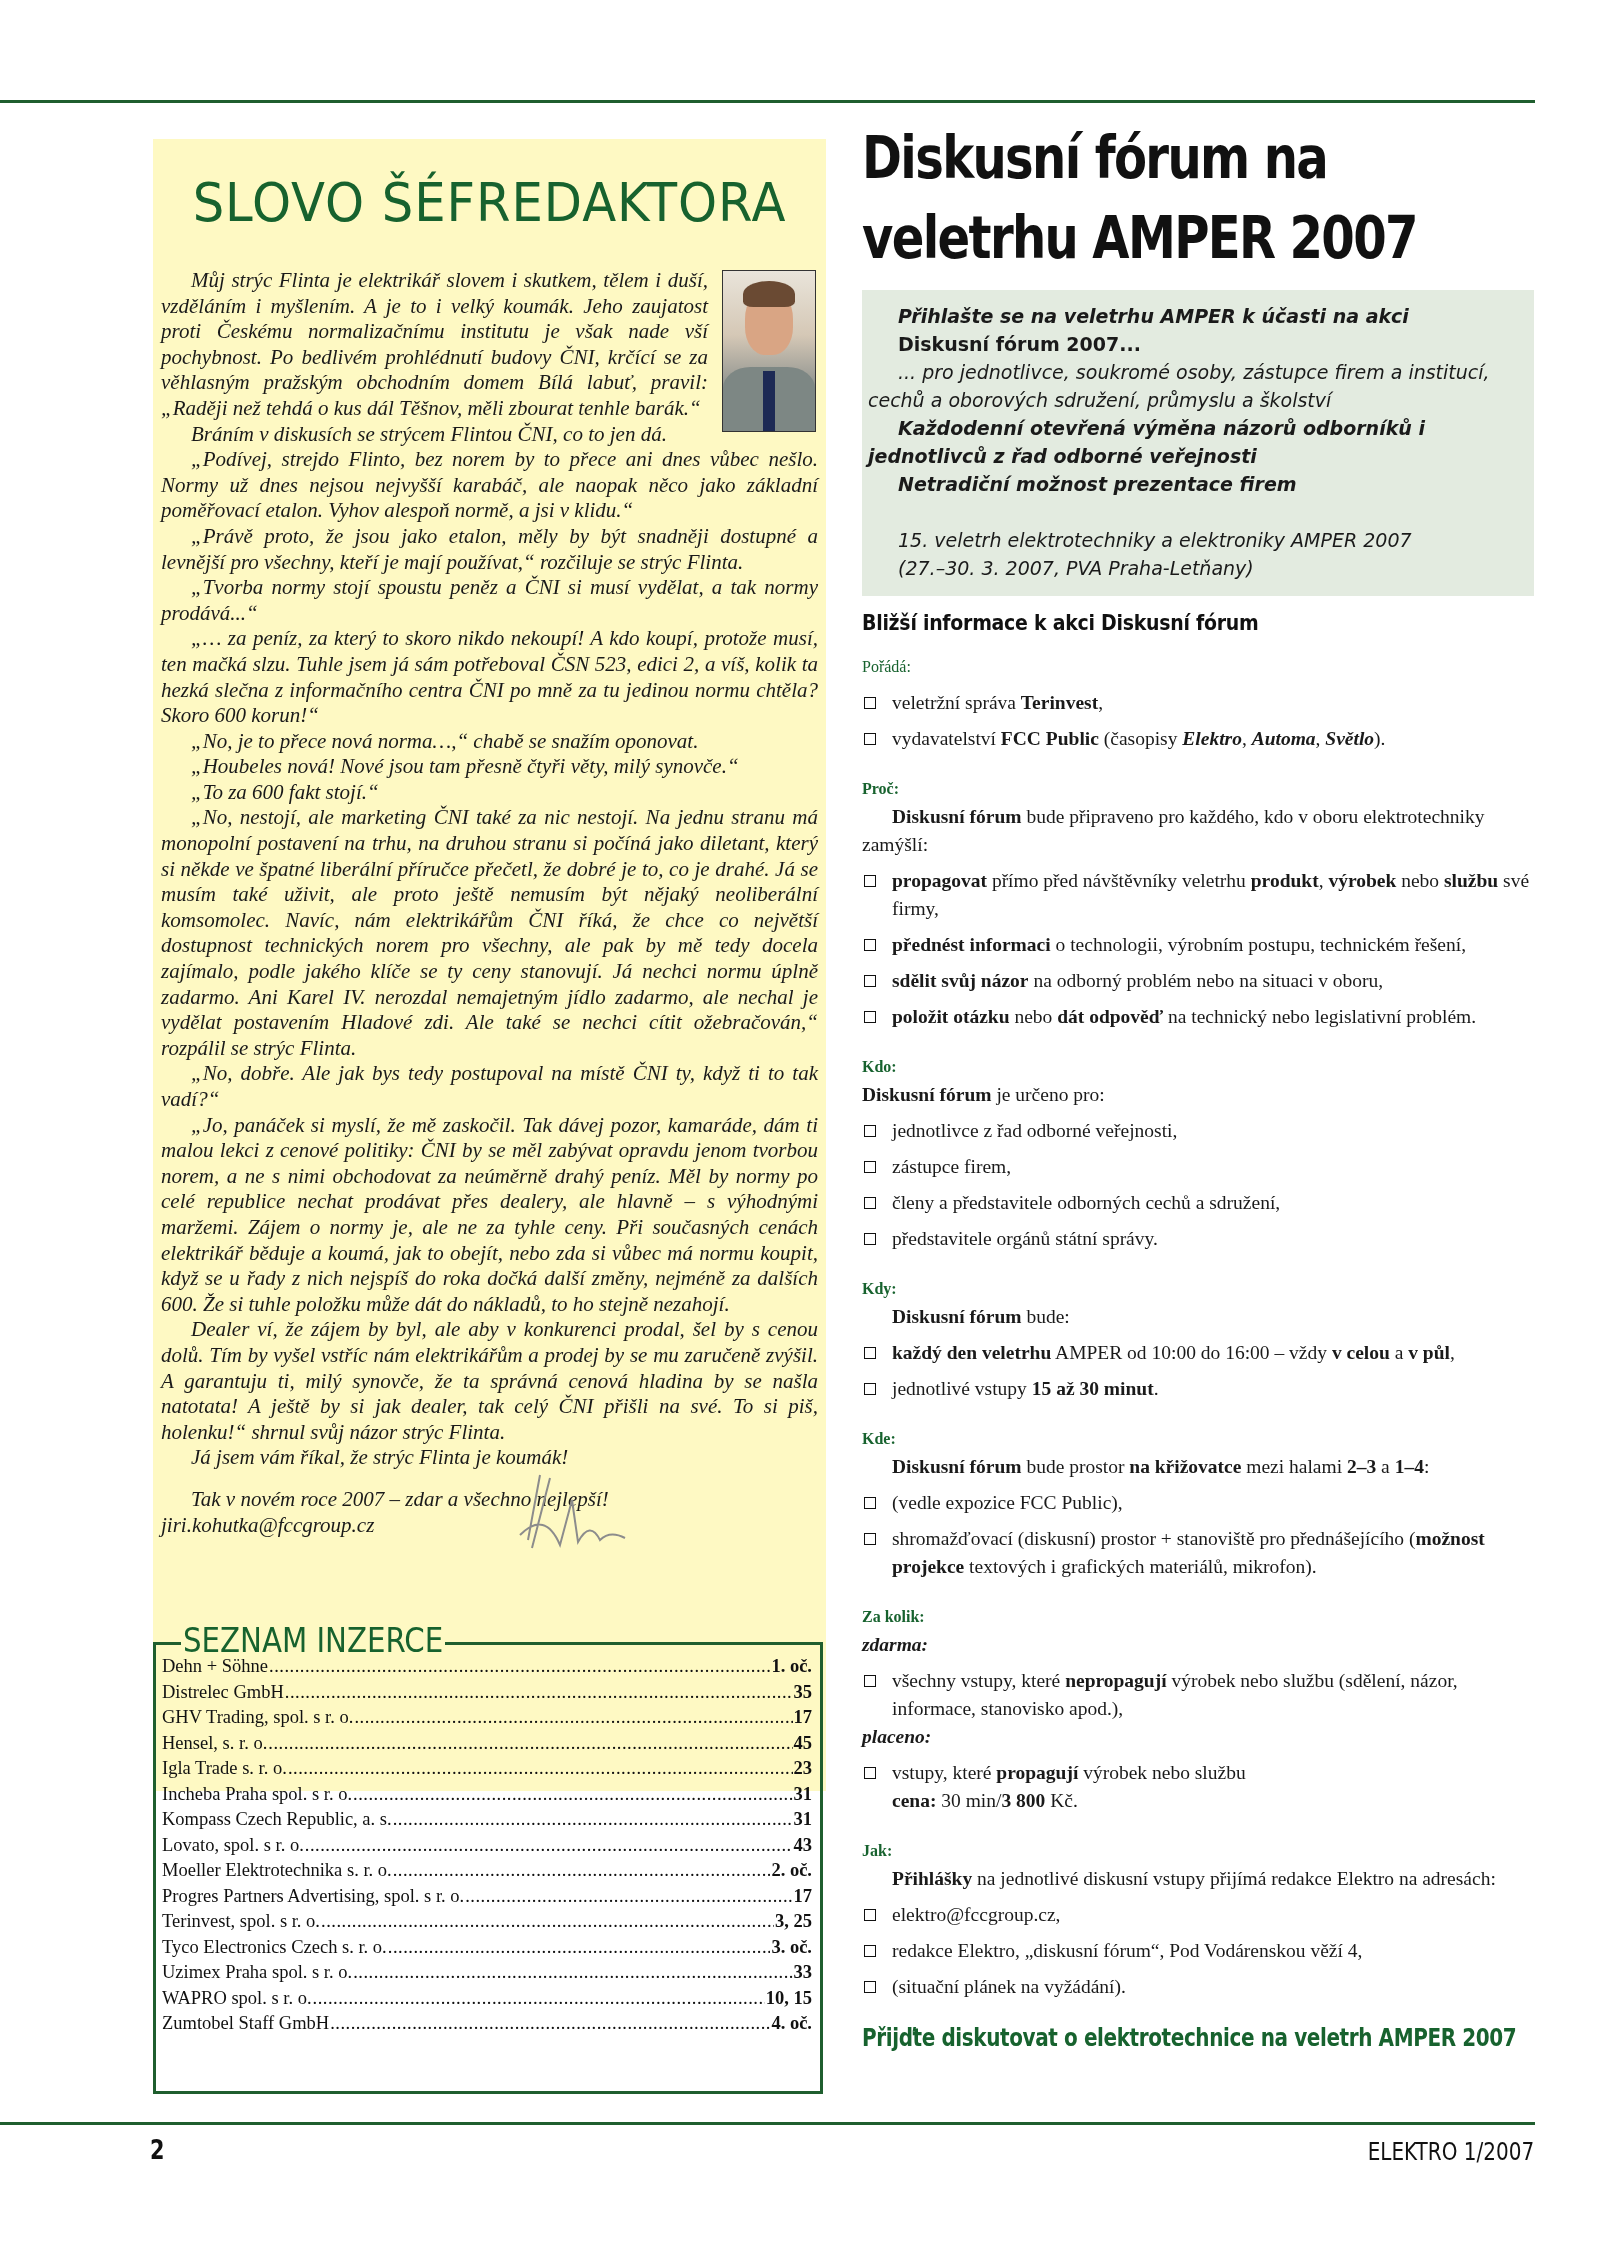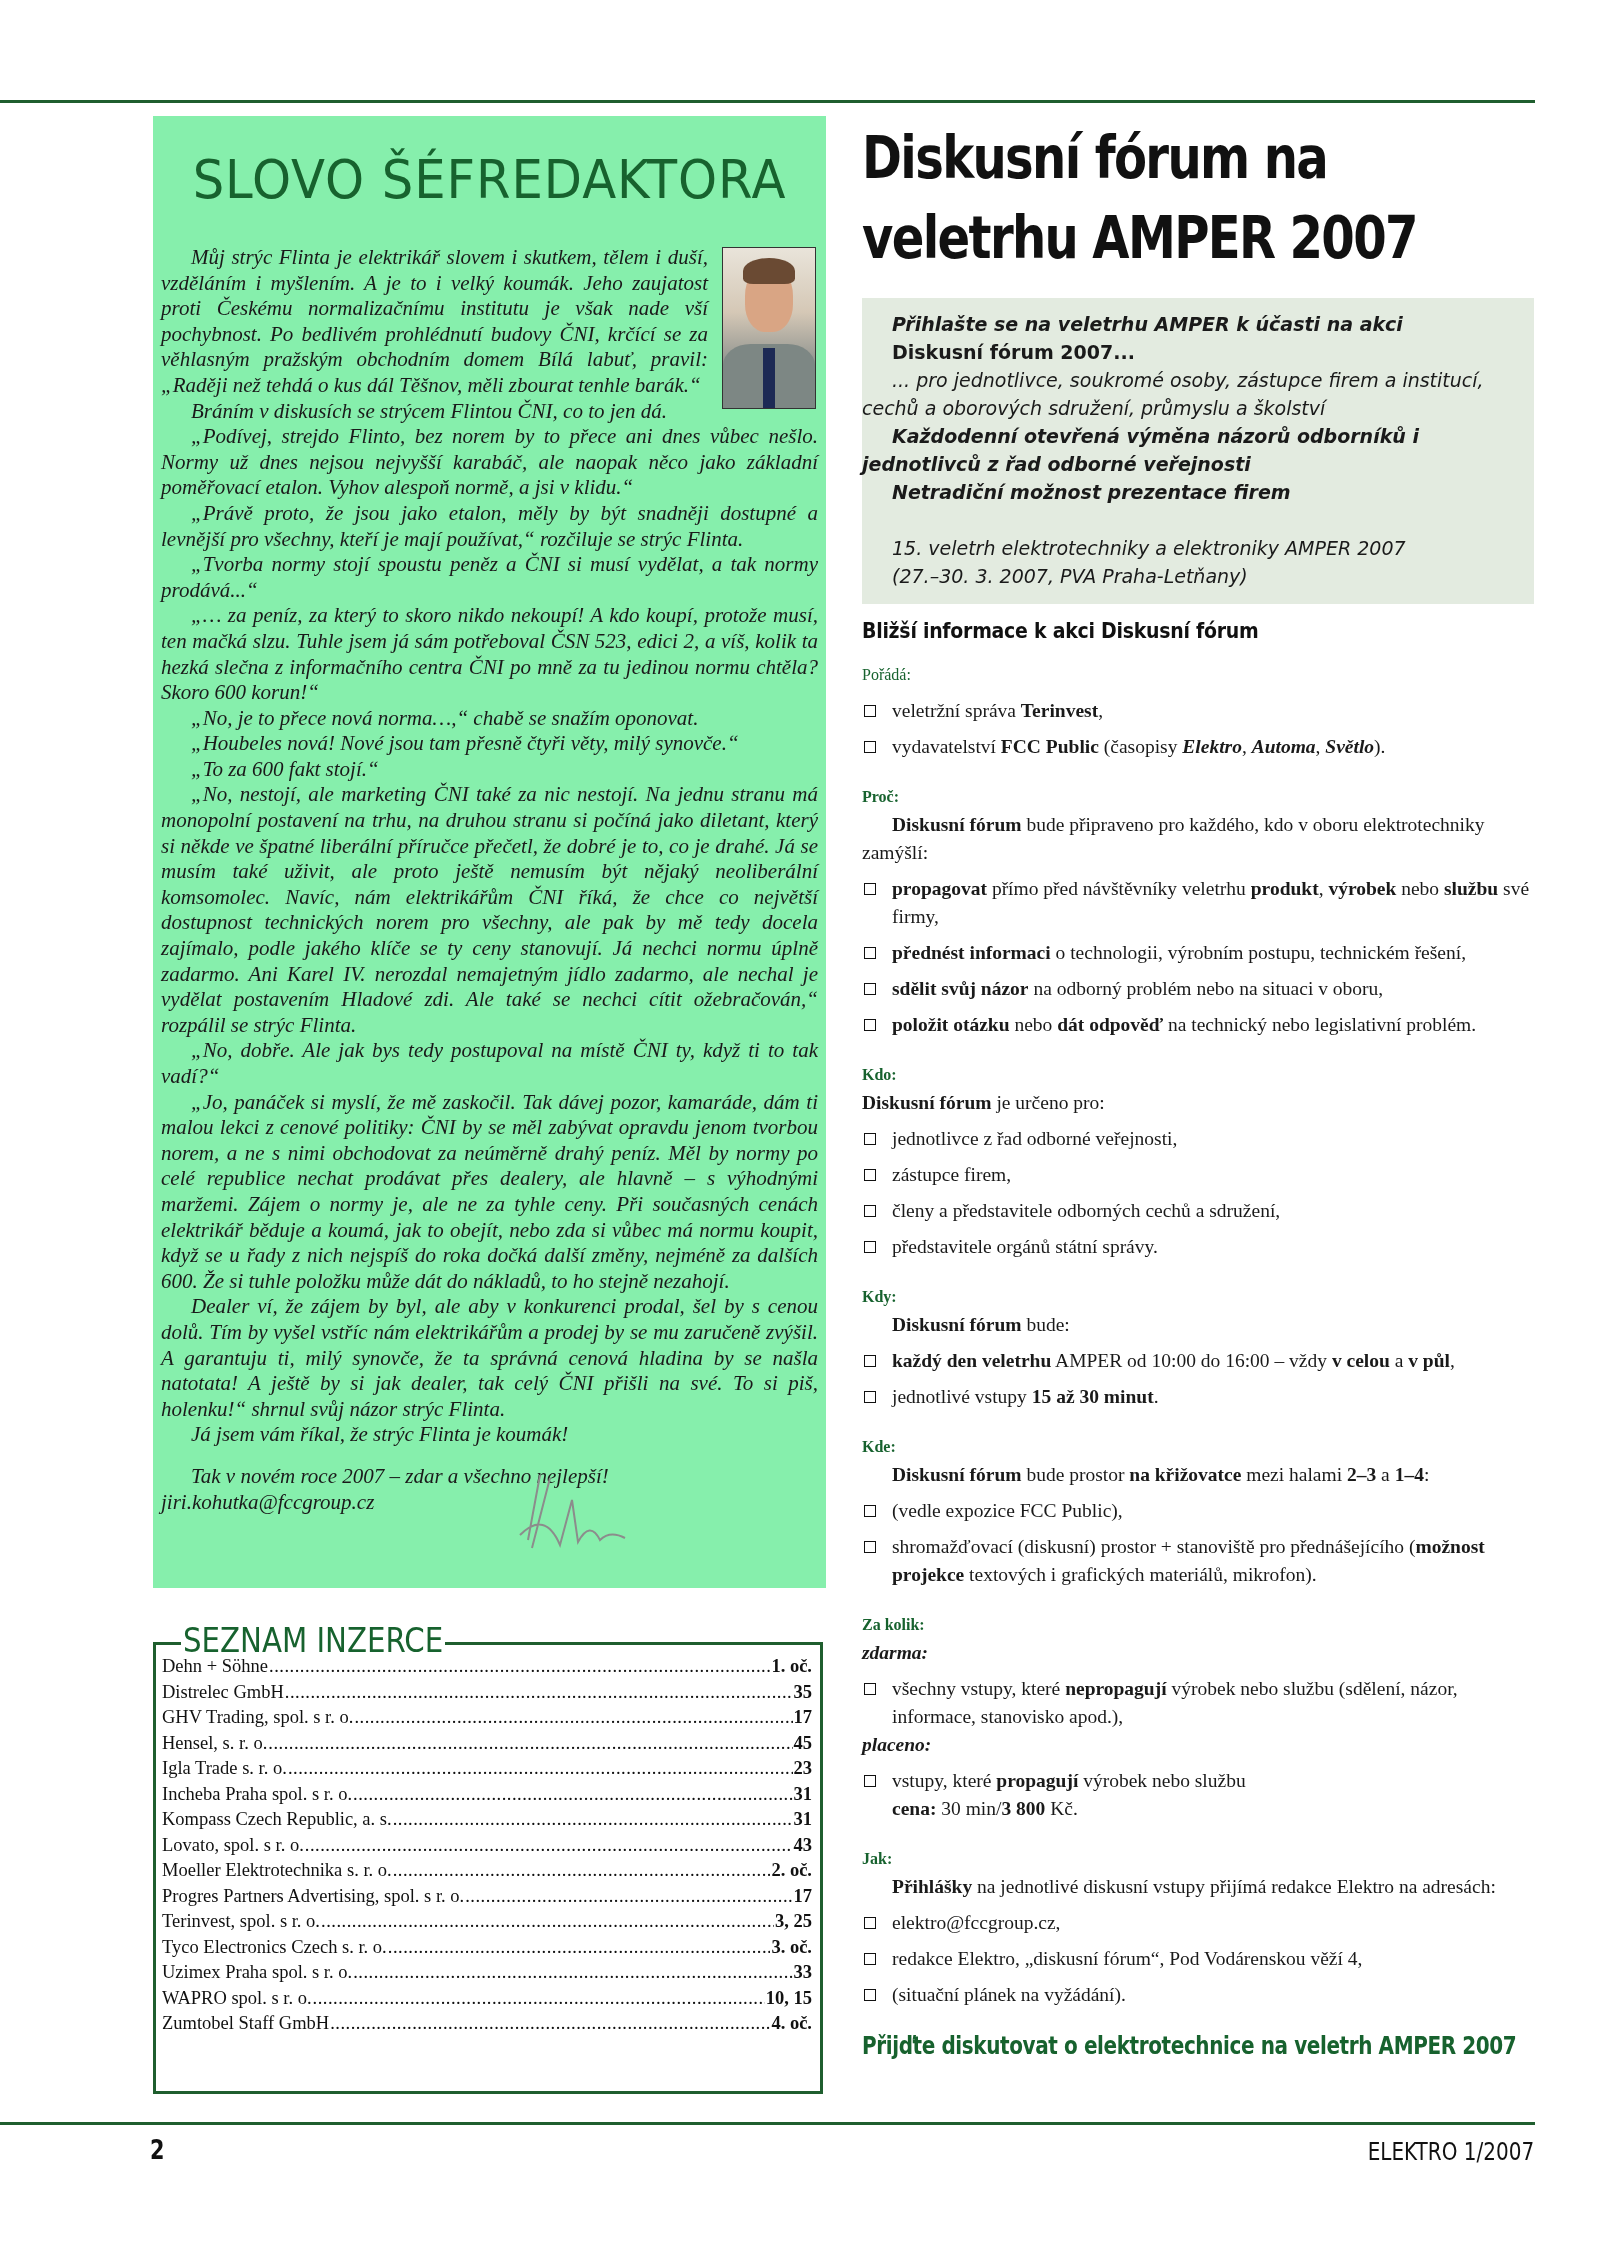--- a/index.html
+++ b/index.html
@@ -3,22 +3,22 @@
 <meta charset="utf-8">
 <style>
   html, body { margin: 0; padding: 0; background: #ffffff; }
   body { width: 1600px; height: 2263px; position: relative; overflow: hidden; color: #111; }
   .rule { position: absolute; left: 0; height: 3px; background: #1f5e2e; }
   .rule.top { top: 100px; width: 1535px; }
   .rule.bottom { top: 2122px; width: 1535px; }
 
   
   .editorial {
-    position: absolute; left: 153px; top: 116px; width: 673px; height: 1472px;
-    background: #86efac; box-sizing: border-box; padding: 14px 8px 0 8px;
+    position: absolute; left: 153px; top: 139px; width: 673px; height: 1652px;
+    background: #fef9c3; box-sizing: border-box; padding: 14px 8px 0 8px;
   }
   .ed-title {
     font-family: "DejaVu Sans", sans-serif; font-weight: normal; color: #17622e;
     font-size: 54px; letter-spacing: 1px; text-align: center; margin: 18px 0 34px 0;
     transform: scaleX(0.92); transform-origin: center;
   }
   .ed-body {
     font-family: "Liberation Serif", serif; font-style: italic; font-size: 21px;
     line-height: 25.6px; text-align: justify; color: #1a1a1a;
   }
@@ -62,21 +62,21 @@
   .ads-list .dots::before { content: "................................................................................................................................................................................"; letter-spacing: 0.5px; }
   .ads-list .page { font-weight: bold; white-space: nowrap; }
 
   
   .right { position: absolute; left: 862px; top: 118px; width: 672px; }
   .headline {
     font-family: "DejaVu Sans", sans-serif; font-weight: bold; font-size: 58px; line-height: 80px;
     letter-spacing: -2px; margin: 0; transform: scaleX(0.83); transform-origin: left; white-space: nowrap;
   }
   .promo {
-    margin-top: 20px; background: #e3ebe0; padding: 12px 10px 14px 0;
+    margin-top: 12px; background: #e3ebe0; padding: 12px 10px 14px 6px;
     font-family: "DejaVu Sans", sans-serif; font-size: 19px; line-height: 28px; color: #1a1a1a;
   }
   .promo p { margin: 0; text-indent: 30px; }
   .promo .bi { font-weight: bold; font-style: italic; }
   .promo .b { font-weight: bold; }
   .promo .i { font-style: italic; }
   .promo .gap { margin-top: 28px; }
 
   .info-title {
     font-family: "DejaVu Sans", sans-serif; font-weight: bold; font-size: 22px; margin: 14px 0 18px 0;

